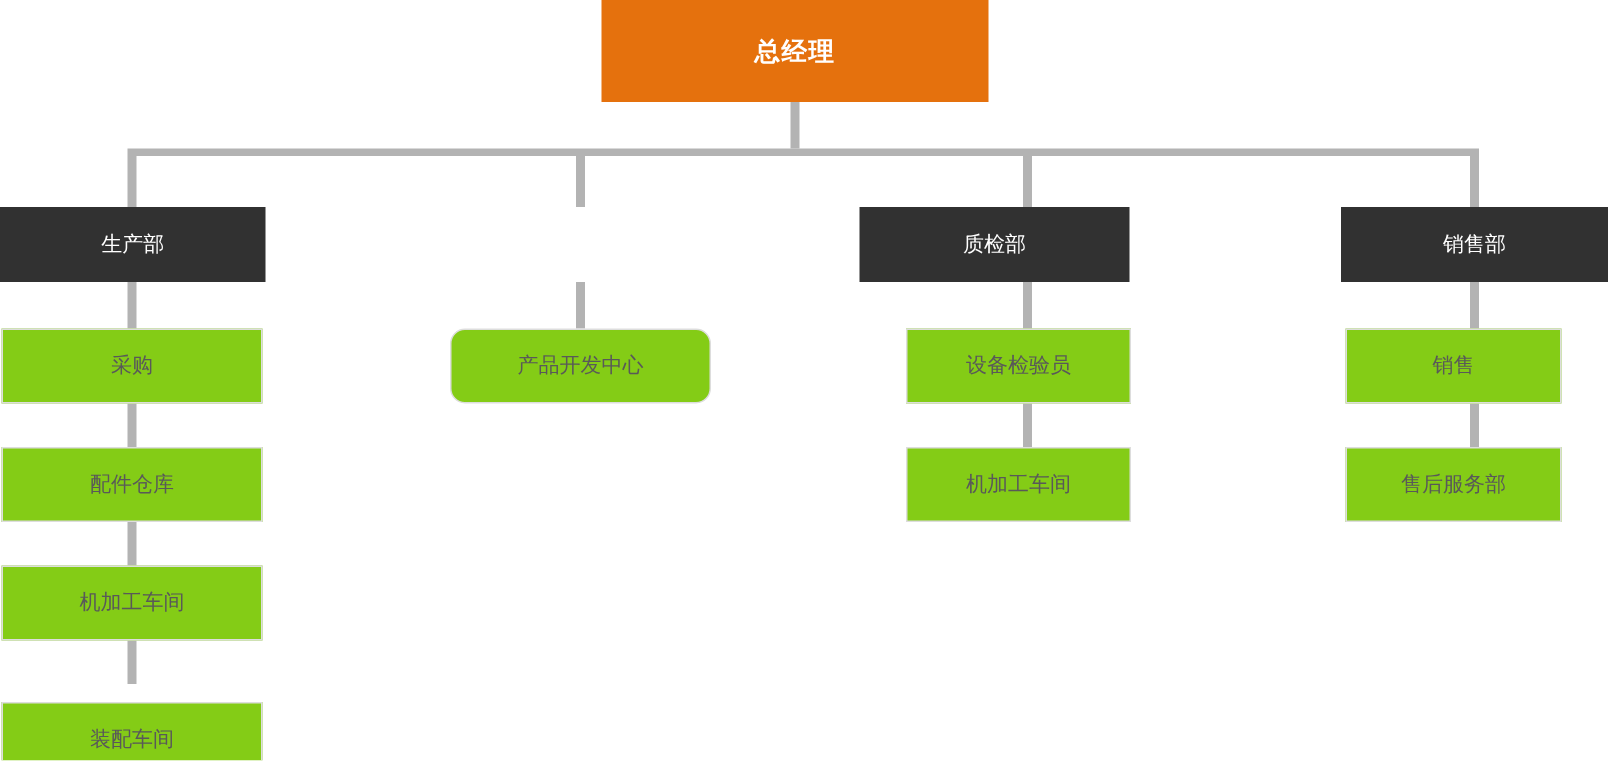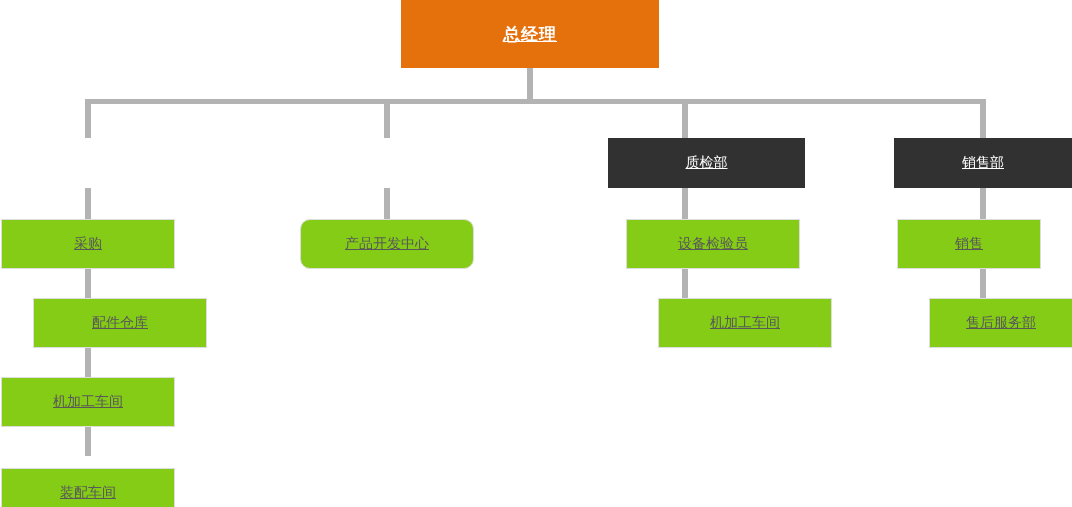--- a/index.html
+++ b/index.html
@@ -5,21 +5,21 @@
   :root {
     --root-bg: #E5710D;
     --dept-bg: #313131;
     --connector: #B3B3B3;
     --child-border: #DDDDDD;
     --child-text: #595959;
     --root-text: #FFFFFF;
     --dept-text: #FFFFFF;
     --page-bg: #FFFFFF;
   }
-  * { margin: 0; padding: 0; box-sizing: border-box; text-decoration: underline; }
+  * { margin: 0; padding: 0; box-sizing: border-box; }
   html, body { background: var(--page-bg); }
   body { font-family: "DejaVu Sans", "Liberation Sans", sans-serif; }
   .canvas {
     position: relative;
     width: 1072px;
     height: 507px;
     background: var(--page-bg);
     overflow: hidden;
   }
   .node {
@@ -40,36 +40,36 @@
   }
   .dept {
     top: 138px; height: 50px;
     background: var(--dept-bg);
     color: var(--dept-text);
     font-size: 14px;
     z-index: 2;
   }
   .dept.c1 { left: 0;     width: 177px; }
   .dept.c2 { left: 297px; width: 180px; }
-  .dept.c3 { left: 608px; width: 197px; }
+  .dept.c3 { left: 573px; width: 180px; }
   .dept.c4 { left: 894px; width: 178px; }
   .child {
     height: 50px;
     background: #84cc16;
     border: 1px solid var(--child-border);
     color: var(--child-text);
     font-size: 14px;
     z-index: 2;
   }
   .child.c1 { left: 1px;   width: 174px; }
   .child.c2 { left: 300px; width: 174px; border-radius: 10px; }
-  .child.c3 { left: 626px; width: 174px; }
+  .child.c3 { left: 604px; width: 150px; }
   .child.c4 { left: 897px; width: 144px; }
   .r1 { top: 219px; }
-  .r2 { top: 298px; margin-left: 32px; }
+  .r2 { top: 298px; }
   .r3 { top: 377px; }
   .r4 { top: 468px; }
   .conn {
     position: absolute;
     background: var(--connector);
     z-index: 1;
   }
   .stub-root { left: 527px; top: 68px;  width: 6px;   height: 31px; }
   .hline     { left: 85px;  top: 99px;  width: 901px; height: 5px;  }
   .vdrop     { top: 104px;  width: 6px; height: 34px; }
@@ -100,20 +100,21 @@
   <div class="conn vstub x1 s-r2"></div>
   <div class="conn vstub x1 s-r3"></div>
   <div class="conn vstub x2 s-head"></div>
   <div class="conn vstub x3 s-head"></div>
   <div class="conn vstub x3 s-r1"></div>
   <div class="conn vstub x4 s-head"></div>
   <div class="conn vstub x4 s-r1"></div>
 
   <div class="node root-box">总经理</div>
 
+  <div class="node dept c1">生产部</div>
   <div class="node dept c3">质检部</div>
   <div class="node dept c4">销售部</div>
 
   <div class="node child c1 r1">采购</div>
   <div class="node child c1 r2">配件仓库</div>
   <div class="node child c1 r3">机加工车间</div>
   <div class="node child c1 r4">装配车间</div>
 
   <div class="node child c2 r1">产品开发中心</div>
 

